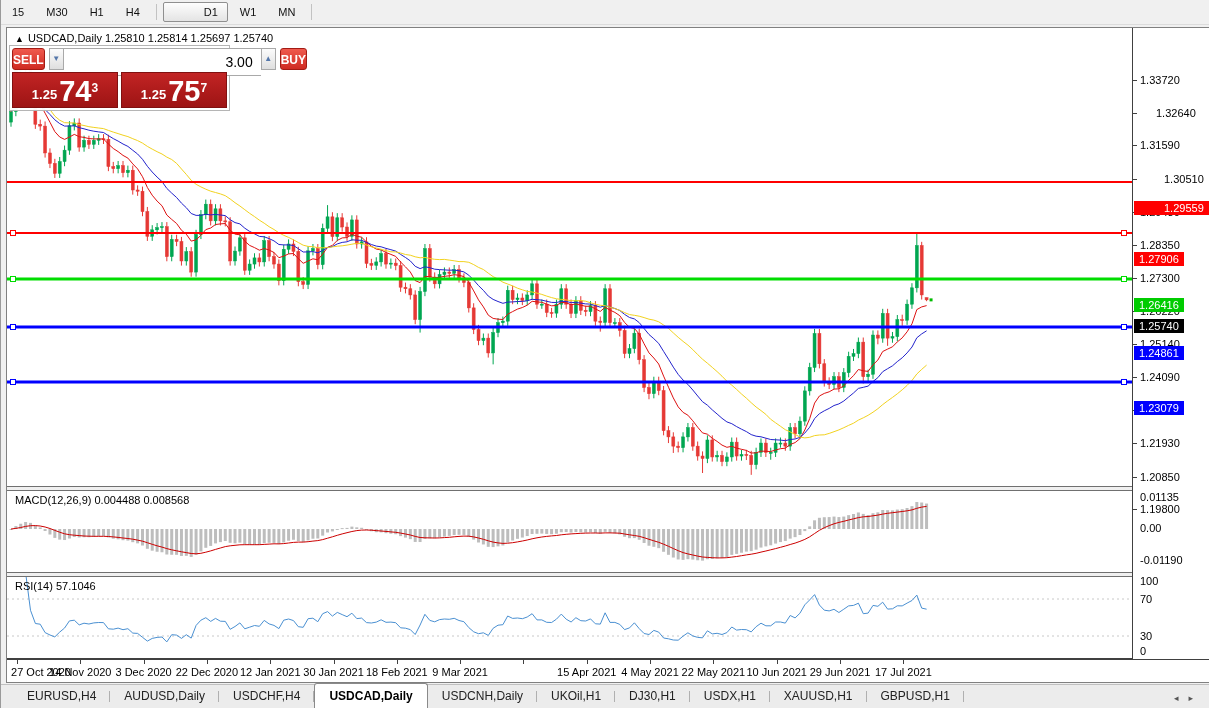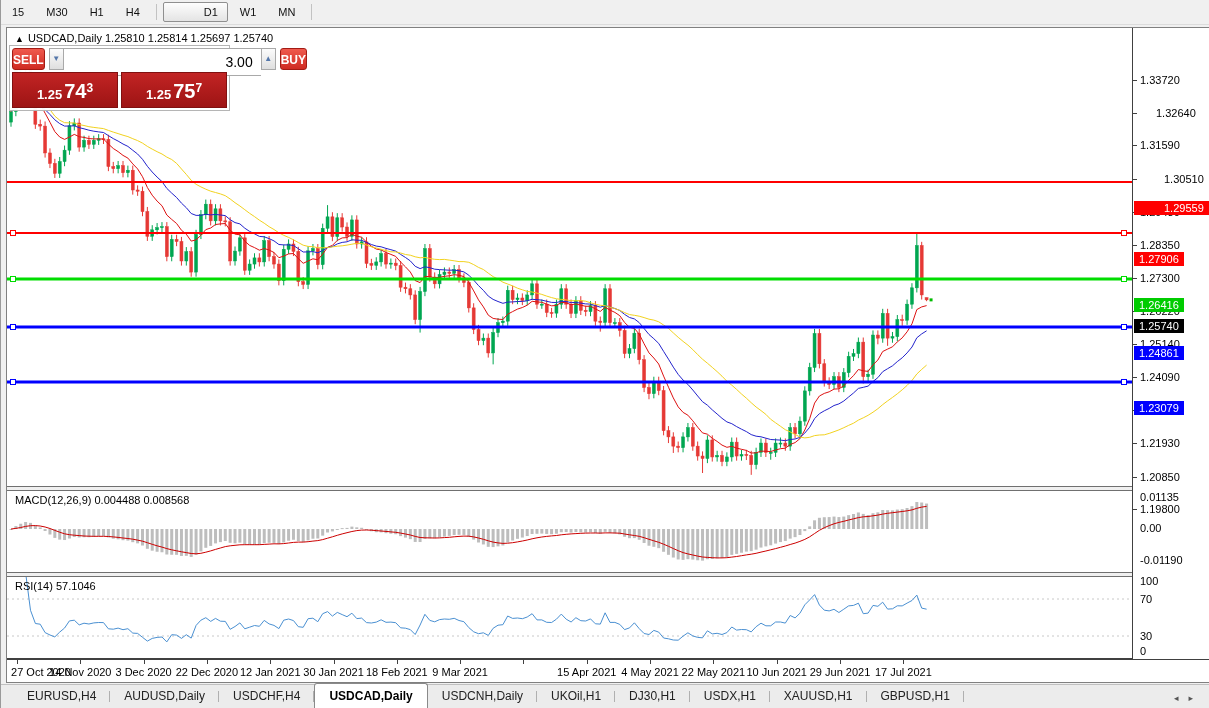--- a/index.html
+++ b/index.html
@@ -44,21 +44,21 @@
              background:linear-gradient(#ef5a4e,#cf2b22);border:1px solid #a31b14;border-radius:3px;box-sizing:border-box;}
   .spin{display:flex;margin:0 4px;height:22px;flex:1;}
   .spin-btn{width:15px;height:22px;background:linear-gradient(#fcfcfc,#dfdfdf);border:1px solid #a9a9a9;
             color:#5577aa;font-size:8px;text-align:center;line-height:20px;box-sizing:border-box;}
   .vol-input{flex:1;height:28px;border:1px solid #a9a9a9;border-left:none;border-right:none;
              text-align:right;padding:0 8px;font-size:14px;font-family:"Liberation Sans",sans-serif;box-sizing:border-box;}
   .tp-row2{position:absolute;left:2px;top:26px;right:2px;bottom:2px;display:flex;gap:3px;}
   .big-quote{flex:1;background:linear-gradient(#c22424,#9d1414);border:1px solid #801010;color:#fff;
              display:flex;align-items:flex-end;justify-content:center;padding-bottom:3px;box-sizing:border-box;}
   .bq-prefix{font-size:13px;font-weight:bold;margin-right:2px;line-height:18px;}
-  .bq-big{font-size:20px;font-weight:bold;line-height:26px;}
+  .bq-big{font-size:29px;font-weight:bold;line-height:26px;}
   .bq-sup{font-size:12px;font-weight:bold;line-height:30px;align-self:flex-start;}
   
   .tab-bar{position:absolute;left:0;top:684px;width:100%;height:24px;background:#ececec;
            border-top:1px solid #c0c0c0;display:flex;align-items:flex-end;padding-left:12px;box-sizing:border-box;}
   .tab{position:relative;padding:4px 14px 5px;font-size:12px;color:#222;white-space:nowrap;}
   .tab:not(.active):after{content:"";position:absolute;right:0;top:6px;bottom:6px;width:1px;background:#b0b0b0;}
   .tab.active{background:#fff;border:1px solid #8a8a8a;border-bottom:none;border-radius:3px 3px 0 0;
               font-weight:bold;color:#000;padding-top:5px;}
   .tab-arrows{position:absolute;right:6px;top:8px;color:#555;font-size:9px;letter-spacing:10px;}
 </style>

